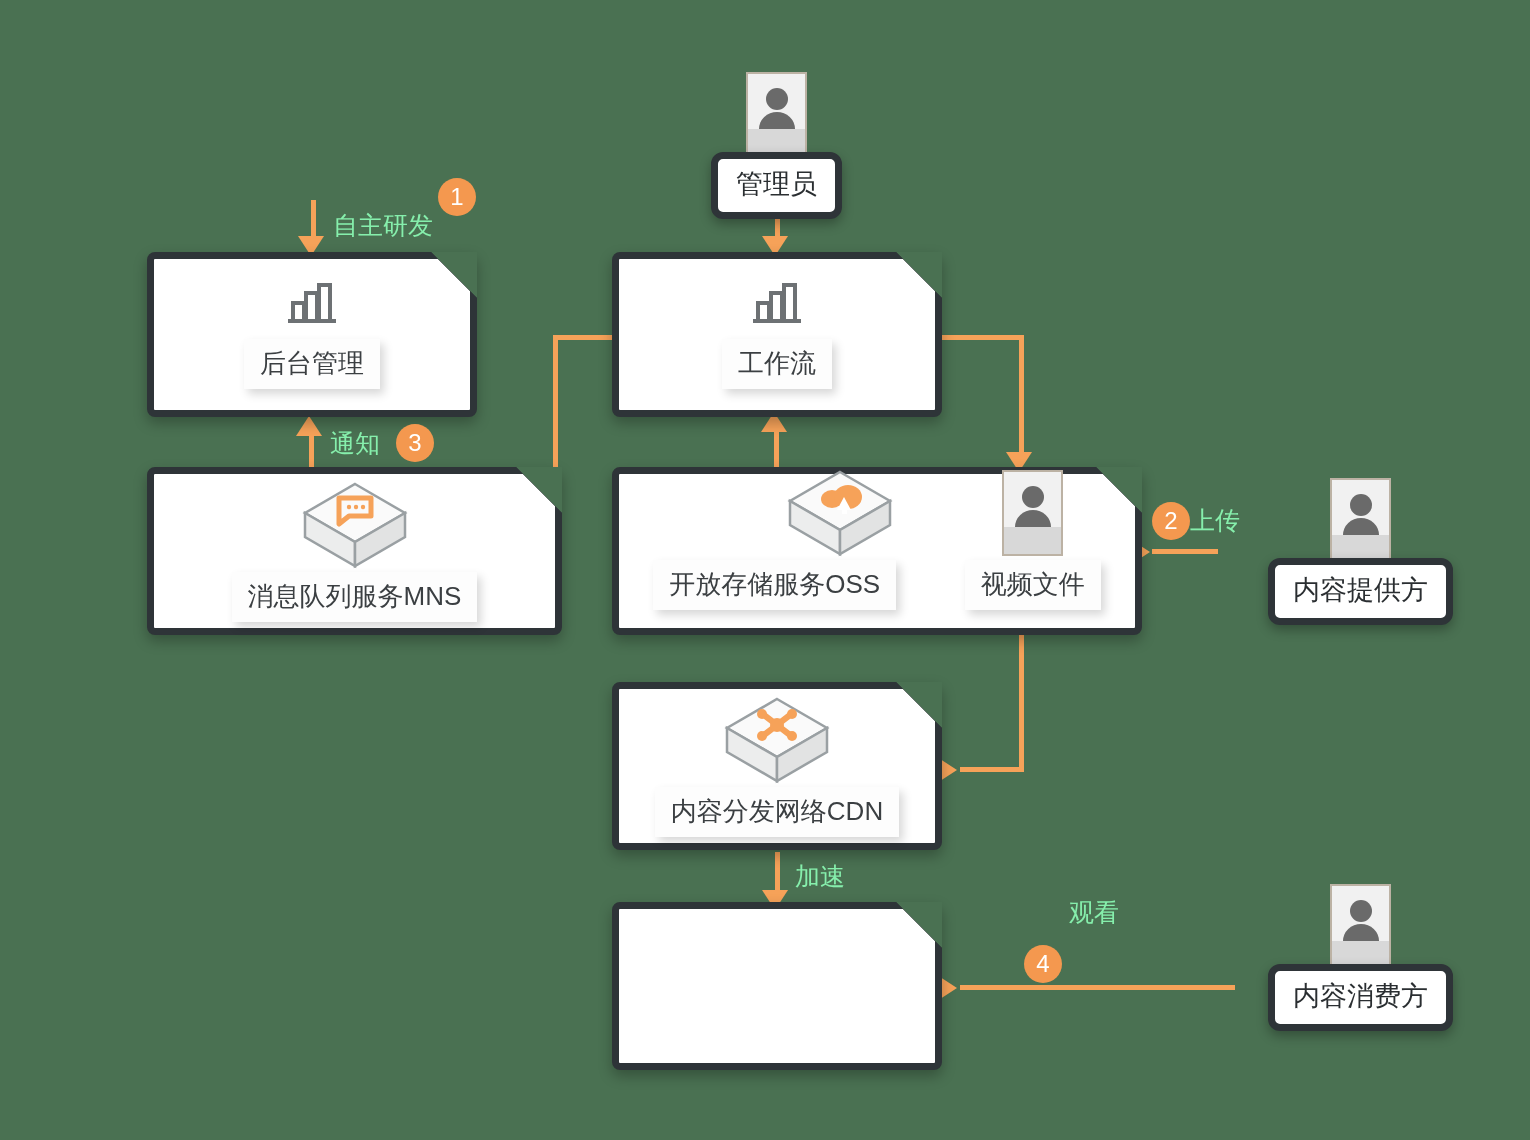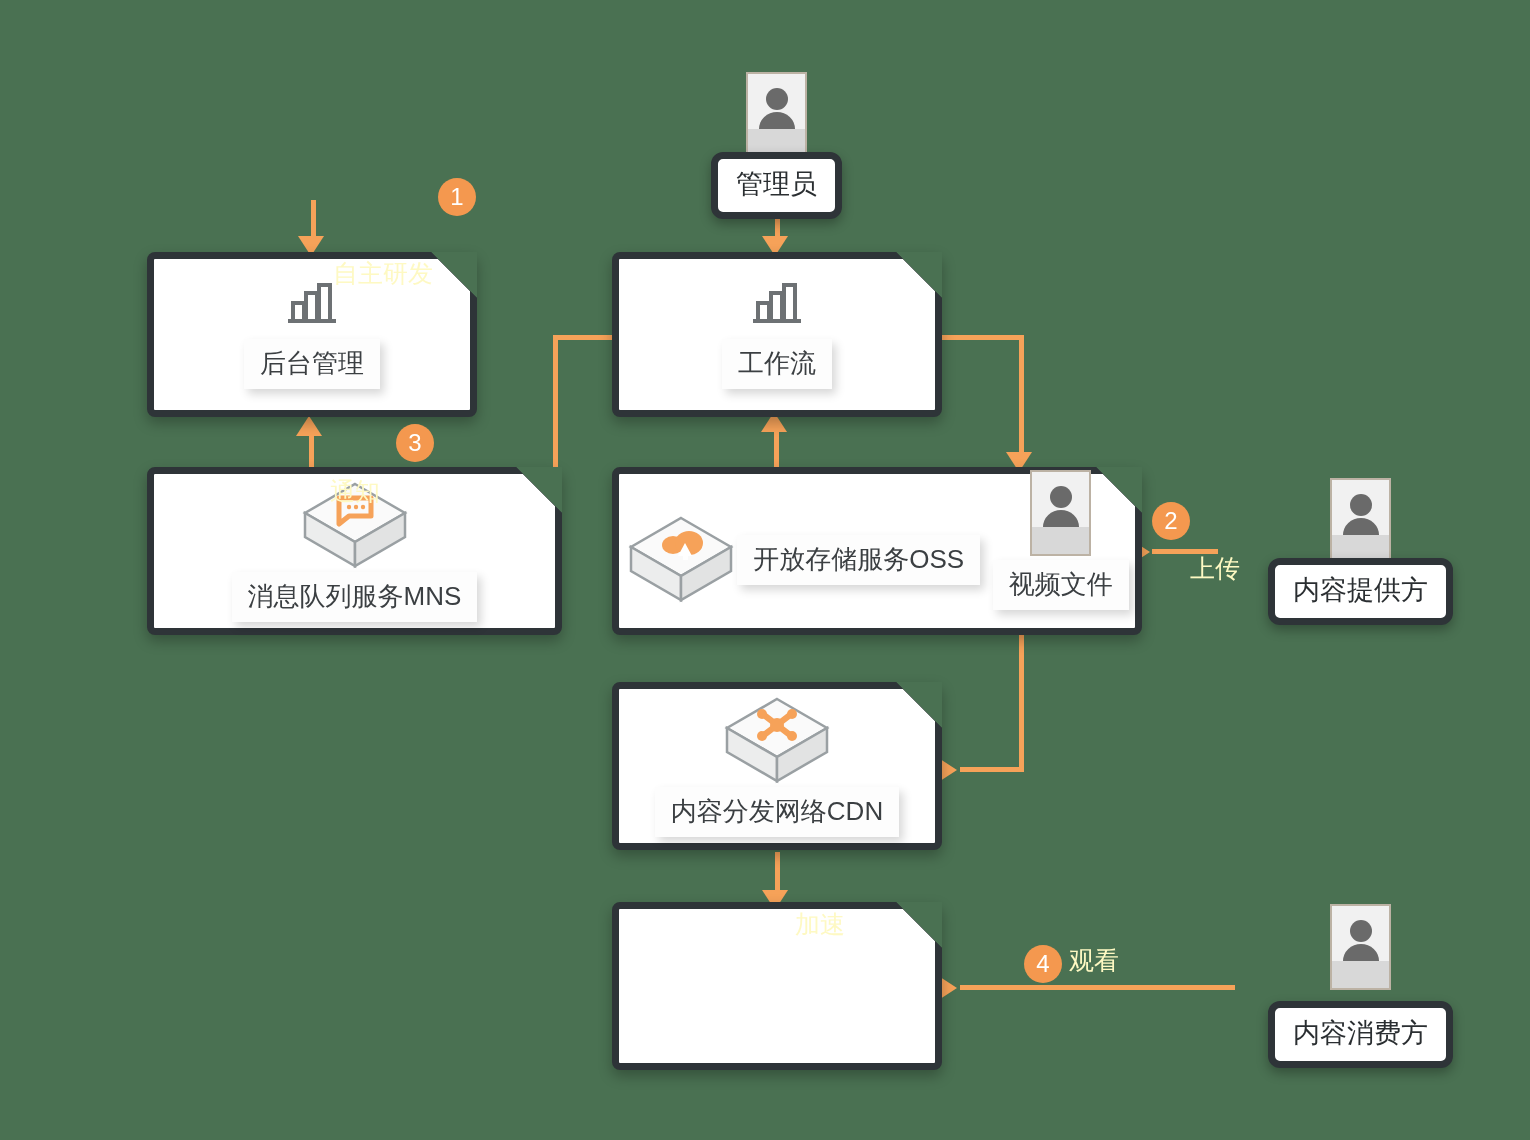--- a/index.html
+++ b/index.html
@@ -85,24 +85,23 @@
 
   
   .badge{
     position:absolute;
     width:38px;height:38px;border-radius:50%;
     background:#f4984f;color:#ffffff;
     font-size:24px;line-height:38px;text-align:center;
   }
   .edge-label{
     position:absolute;
-    color:#fef9c3;
+    color:#86efac;
     font-size:25px;line-height:1;
     white-space:nowrap;
-    margin-top:48px;
   }
 </style>
 </head>
 <body>
 
 <div id="canvas">
 
   <div class="conn v" style="left:311px;top:200px;height:44px;"></div>
   <div class="arrow arrow-down" style="left:298px;top:236px;"></div>
 
@@ -188,21 +187,21 @@
         </svg>
       </span>
       <span class="chip" style="margin-top:-4px;">消息队列服务MNS</span>
     </div>
   </div>
 
   <div class="card" style="left:612px;top:467px;width:530px;height:168px;">
     <div class="bevel"></div>
     <div class="card-inner" style="flex-direction:row;justify-content:space-around;align-items:flex-end;padding-bottom:18px;box-sizing:border-box;">
 
-      <div style="display:flex;flex-direction:row;align-items:center;">
+      <div style="display:flex;flex-direction:column;align-items:flex-end;">
         <span>
           <svg width="112" height="92" viewBox="0 0 112 92" aria-hidden="true">
             <polygon points="56,4 106,33 56,62 6,33" fill="#fafafa" stroke="#9aa0a3" stroke-width="2.5"></polygon>
             <polygon points="6,33 56,62 56,86 6,57" fill="#eceded" stroke="#9aa0a3" stroke-width="2.5"></polygon>
             <polygon points="106,33 56,62 56,86 106,57" fill="#e2e3e3" stroke="#9aa0a3" stroke-width="2.5"></polygon>
             <g fill="#f6a259" transform="translate(34,14)">
               <ellipse cx="14" cy="17" rx="11" ry="9"></ellipse>
               <ellipse cx="30" cy="15" rx="14" ry="12"></ellipse>
               <path d="M19 28 L26 15 L33 28 Z" fill="#ffffff"></path>
               <rect x="24" y="22" width="5" height="10" fill="#ffffff"></rect>
@@ -269,21 +268,21 @@
     <div class="avatar">
       <div class="band"></div>
       <svg width="38" height="42" viewBox="0 0 38 42" aria-hidden="true">
         <circle cx="19" cy="12" r="11" fill="#6a6a6a"></circle>
         <path d="M1 42 a18 17 0 0 1 36 0 Z" fill="#6a6a6a"></path>
       </svg>
     </div>
     <div class="actor-chip">内容提供方</div>
   </div>
 
-  <div class="actor" style="left:1268px;top:904px;gap:17px;">
+  <div class="actor" style="left:1268px;top:884px;">
     <div class="avatar">
       <div class="band"></div>
       <svg width="38" height="42" viewBox="0 0 38 42" aria-hidden="true">
         <circle cx="19" cy="12" r="11" fill="#6a6a6a"></circle>
         <path d="M1 42 a18 17 0 0 1 36 0 Z" fill="#6a6a6a"></path>
       </svg>
     </div>
     <div class="actor-chip">内容消费方</div>
   </div>
 

